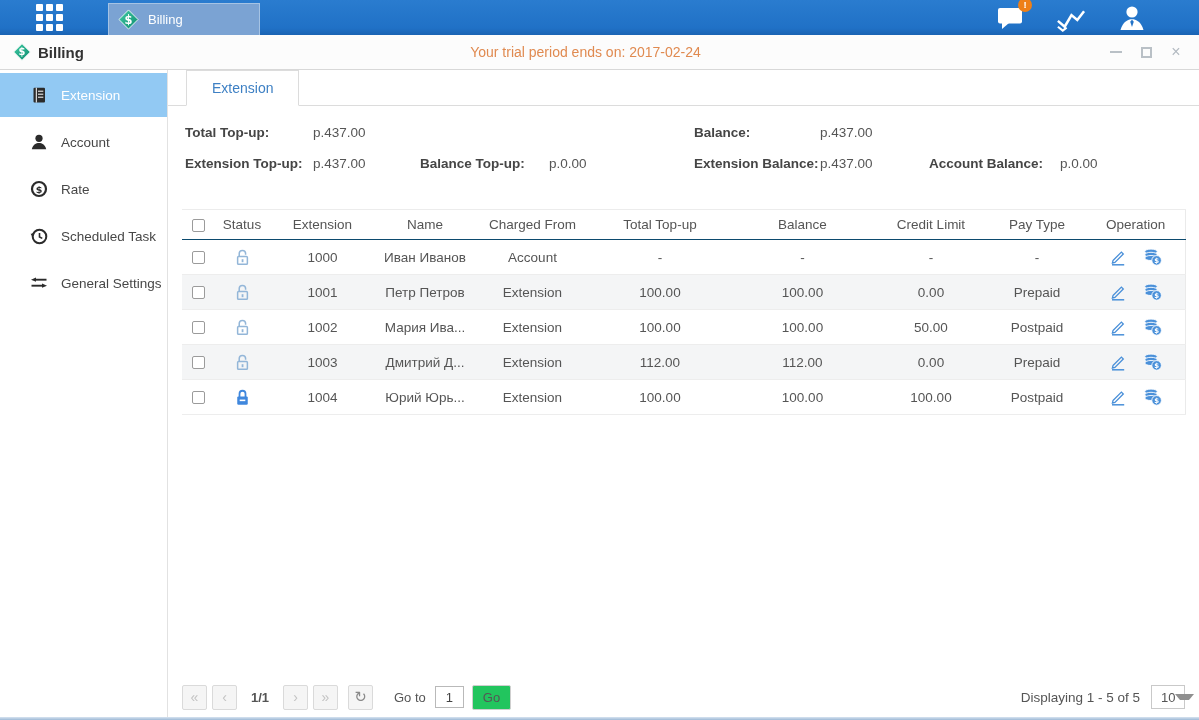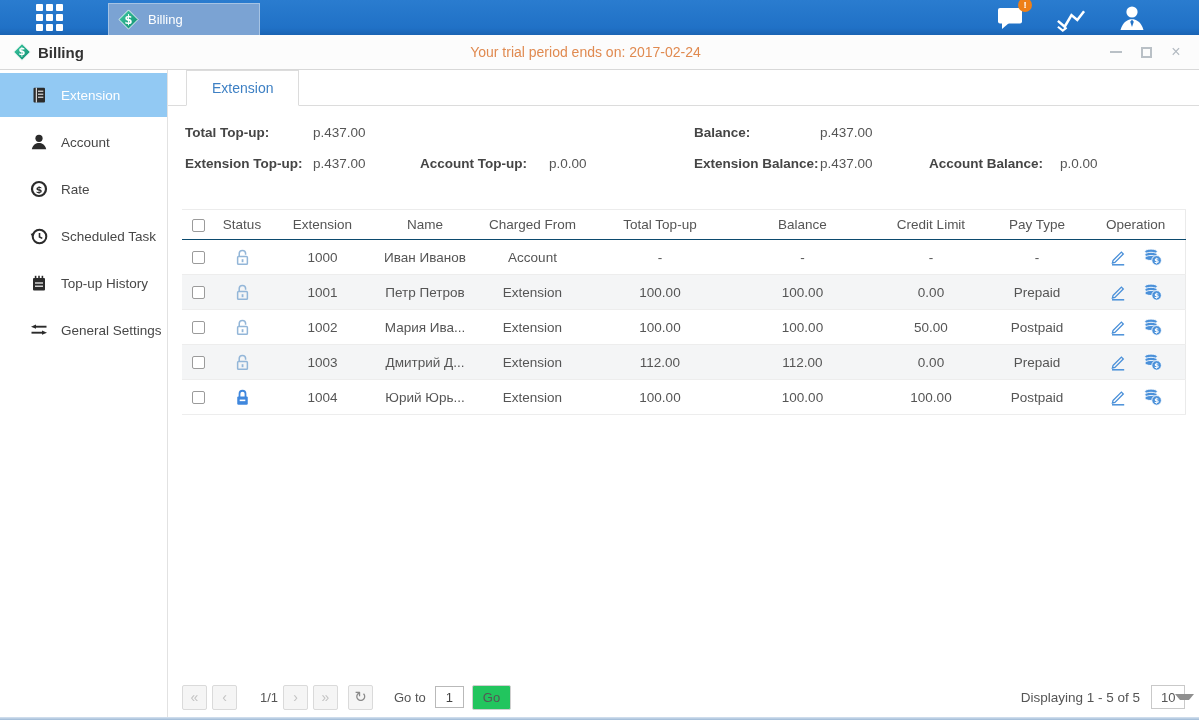--- a/index.html
+++ b/index.html
@@ -59,21 +59,21 @@
   .checkbox { display:inline-block; width:13px; height:13px; border:1px solid #9b9b9b; border-radius:2px; background:#fff; cursor:pointer; vertical-align:middle; }
   .status-cell .lk { vertical-align:middle; }
   .status-cell .lk-closed { display:none; }
   .status-cell.locked .lk-closed { display:inline-block; }
   .op-icons { display:flex; justify-content:center; gap:16px; align-items:center; }
   .op-icons svg { cursor:pointer; }
 
   
   .pagination { position:absolute; left:14px; right:14px; bottom:7px; height:26px; display:flex; align-items:center; font-size:13px; color:#555; }
   .pg-btn { width:25px; height:25px; background:#f5f5f5; border:1px solid #dadada; border-radius:2px; display:flex; align-items:center; justify-content:center; color:#c3c3c3; font-size:14px; cursor:pointer; margin-right:5px; }
-  .pg-indicator { width:36px; text-align:right; color:#555; margin-right:5px; }
+  .pg-indicator { width:36px; text-align:center; color:#555; margin-right:5px;font-weight:bold; }
   .pg-refresh { color:#8a8a8a; font-size:15px; margin-left:5px; }
   .goto-label { margin:0 9px 0 16px; color:#555; }
   .goto-input { width:29px; height:22px; border:1px solid #b9b9b9; text-align:center; font-size:13px; color:#444; font-family:inherit; }
   .go-btn { height:25px; padding:0 10px; background:#22c55e; border:1px solid #cfcfcf; border-radius:2px; color:#555; font-size:13px; cursor:pointer; margin-left:8px; font-family:inherit; }
   .pg-right { margin-left:auto; display:flex; align-items:center; gap:11px; }
   .displaying { color:#555; font-size:13.5px; }
   .page-size { width:34px; height:24px; border:1px solid #c9c9c9; display:flex; align-items:center; background:#fff; cursor:pointer; }
   .page-size span { flex:1; padding-left:9px; font-size:13px; color:#555; }
   .caret { width:0; height:0; border-left:5px solid transparent; border-right:5px solid transparent; border-top:6px solid #8f8f8f; margin-right:7px; }
 
@@ -209,31 +209,20 @@
       <div class="side-item">
         <svg width="18" height="18" viewBox="0 0 18 18">
           <circle cx="9.5" cy="9.5" r="6.8" fill="none" stroke="#2b2b2b" stroke-width="2"></circle>
           <path d="M9.5 6 V10 L12.3 11.4" fill="none" stroke="#2b2b2b" stroke-width="1.6"></path>
           <polygon points="0.6,6.8 4.8,6.4 2.5,10" fill="#2b2b2b"></polygon>
         </svg>
         <span>Scheduled Task</span>
       </div>
       <div class="side-item">
         <svg width="18" height="18" viewBox="0 0 18 18">
-          <rect x="3" y="4" width="12" height="12.5" rx="1" fill="#2b2b2b"></rect>
-          <line x1="5.6" y1="1.8" x2="5.6" y2="5.5" stroke="#2b2b2b" stroke-width="1.6"></line>
-          <line x1="9" y1="1.8" x2="9" y2="5.5" stroke="#2b2b2b" stroke-width="1.6"></line>
-          <line x1="12.4" y1="1.8" x2="12.4" y2="5.5" stroke="#2b2b2b" stroke-width="1.6"></line>
-          <line x1="5" y1="9" x2="13" y2="9" stroke="#fff" stroke-width="1.2"></line>
-          <line x1="5" y1="12.2" x2="13" y2="12.2" stroke="#fff" stroke-width="1.2"></line>
-        </svg>
-        <span>Top-up History</span>
-      </div>
-      <div class="side-item">
-        <svg width="18" height="18" viewBox="0 0 18 18">
           <line x1="5" y1="5.7" x2="16.5" y2="5.7" stroke="#2b2b2b" stroke-width="1.9"></line>
           <polygon points="1,5.7 6,3.6 6,7.8" fill="#2b2b2b"></polygon>
           <line x1="1.5" y1="11.7" x2="13" y2="11.7" stroke="#2b2b2b" stroke-width="1.9"></line>
           <polygon points="17,11.7 12,9.6 12,13.8" fill="#2b2b2b"></polygon>
         </svg>
         <span>General Settings</span>
       </div>
     </div>
 
     <div class="main">
@@ -242,21 +231,21 @@
         <span class="tab-active">Extension</span>
       </div>
 
       <div class="summary">
         <span class="lab r1 c1">Total Top-up:</span>
         <span class="val r1 c2">p.437.00</span>
         <span class="lab r1 c5">Balance:</span>
         <span class="val r1 c6">p.437.00</span>
         <span class="lab r2 c1">Extension Top-up:</span>
         <span class="val r2 c2">p.437.00</span>
-        <span class="lab r2 c3">Account Top-up:</span>
+        <span class="lab r2 c3">Balance Top-up:</span>
         <span class="val r2 c4">p.0.00</span>
         <span class="lab r2 c5">Extension Balance:</span>
         <span class="val r2 c6">p.437.00</span>
         <span class="lab r2 c7">Account Balance:</span>
         <span class="val r2 c8">p.0.00</span>
       </div>
 
 
       <table class="ext-table">
         <colgroup>

